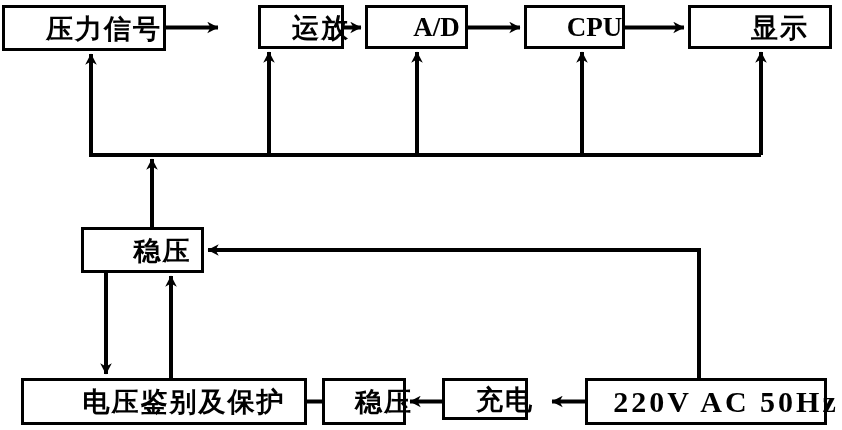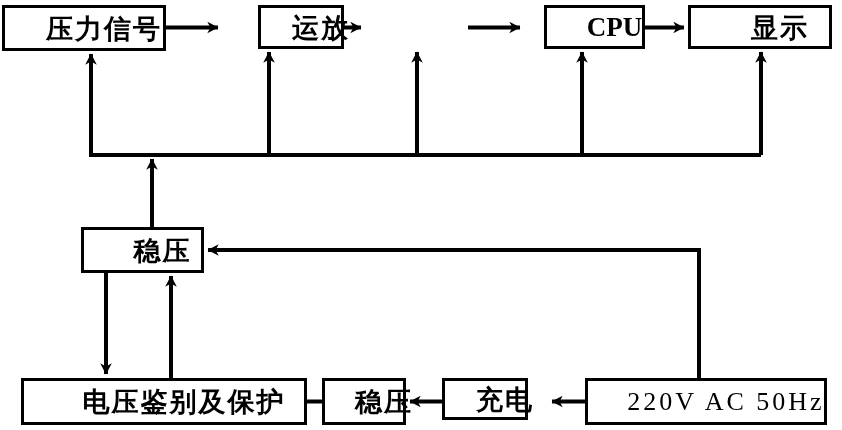--- a/index.html
+++ b/index.html
@@ -48,22 +48,22 @@
     letter-spacing: 2px;
   }
   .node.latin .label {
     font-family: "Liberation Serif", "DejaVu Serif", serif;
     font-weight: 700;
     font-size: 27px;
     letter-spacing: 0px;
   }
   .node.mains .label {
     font-family: "Liberation Serif", "DejaVu Serif", serif;
-    font-weight: 400;
-    font-size: 26px;
+    font-weight: 700;
+    font-size: 30px;
     letter-spacing: 3px;
   }
 </style>
 </head>
 <body>
 
 <div id="diagram-root">
 
   <svg class="wires" viewBox="0 0 842 430">
     <defs>
@@ -102,22 +102,25 @@
   </svg>
 
   <div class="node cjk" style="left:2px; top:5px; width:164px; height:46px;">
     <span class="label">压力信号</span>
   </div>
 
   <div class="node cjk" style="left:221px; top:5px; width:86px; height:44px;margin-left:37px;">
     <span class="label">运放</span>
   </div>
 
+  <div class="node latin" style="left:365px; top:5px; width:103px; height:44px;">
+    <span class="label">A/D</span>
+  </div>
 
-  <div class="node latin" style="left:524px; top:5px; width:101px; height:44px;margin-left:20px;">
+  <div class="node latin" style="left:524px; top:5px; width:101px; height:44px;">
     <span class="label">CPU</span>
   </div>
 
   <div class="node cjk" style="left:688px; top:5px; width:144px; height:44px;">
     <span class="label">显示</span>
   </div>
 
   <div class="node cjk" style="left:81px; top:227px; width:123px; height:46px;">
     <span class="label">稳压</span>
   </div>

